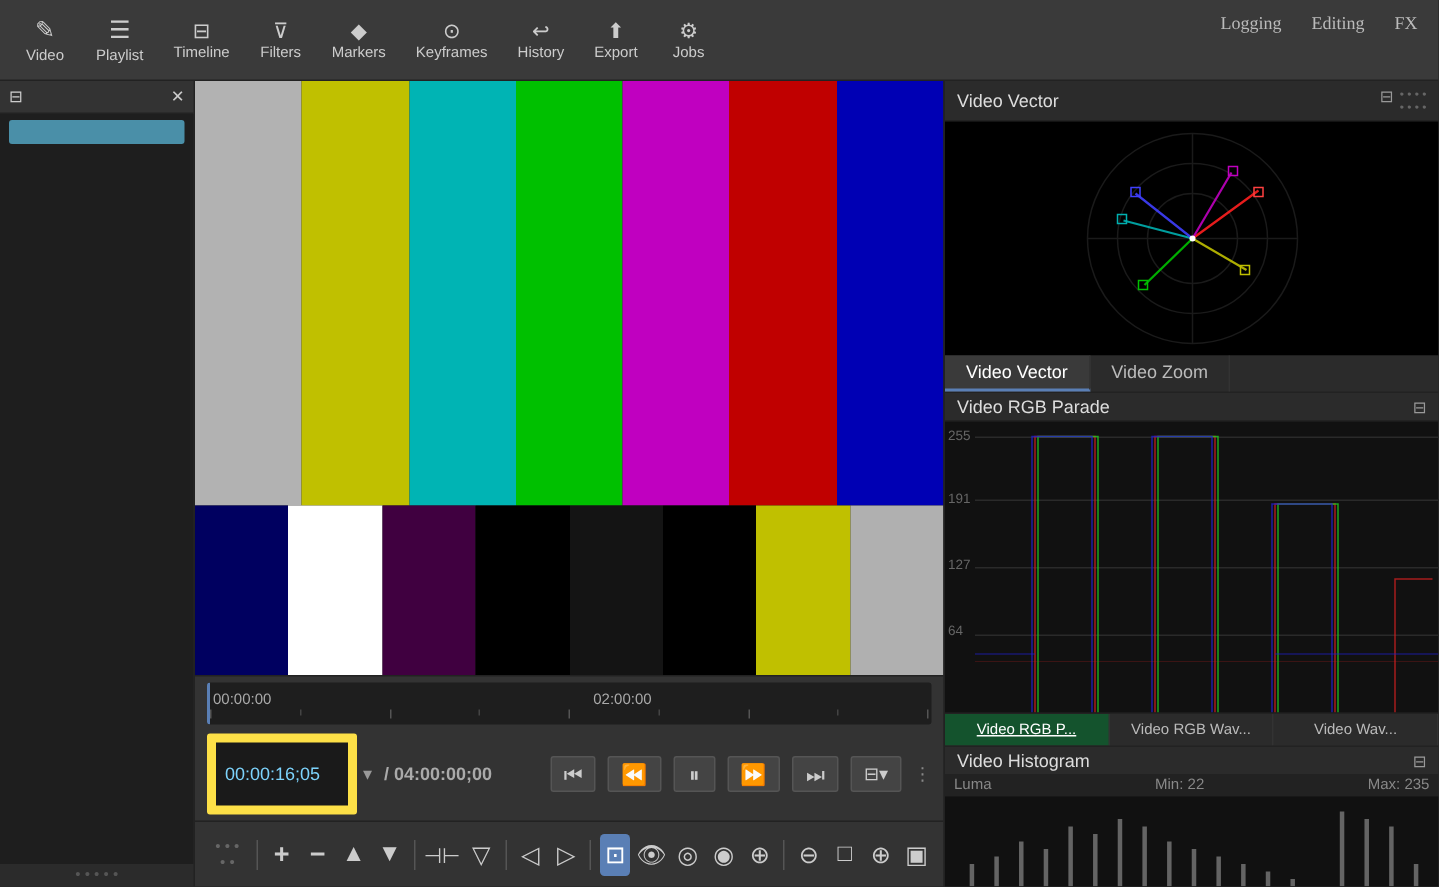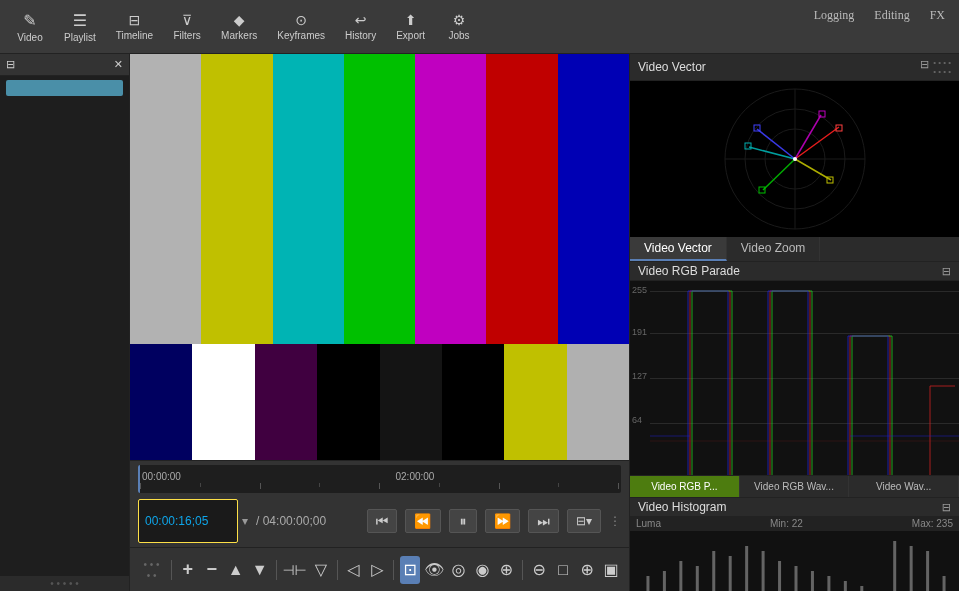--- a/index.html
+++ b/index.html
@@ -152,30 +152,31 @@
       align-items: center;
       gap: 8px;
     }
     .time-display {
       display: flex;
       align-items: center;
       gap: 4px;
     }
     .time-input {
       background: #1a1a1a;
-      border: 1px solid #fde047;
-      color: #0ea5e9;
+      border: 6px solid #fde047;
+      color: #7dd3fc;
       padding: 14px 6px;
       font-size: 12px;
       border-radius: 2px;
       width: 100px;
     }
     .total-time {
       color: #aaa;
       font-size: 12px;
+      font-weight: bold;
     }
     .ctrl-btn {
       background: #444;
       border: 1px solid #555;
       color: #ccc;
       padding: 3px 8px;
       cursor: pointer;
       border-radius: 2px;
       font-size: 14px;
       display: flex;
@@ -300,22 +301,23 @@
       text-align: center;
       cursor: pointer;
       font-size: 10px;
       color: #bbb;
       border-right: 1px solid #333;
       white-space: nowrap;
       overflow: hidden;
       text-overflow: ellipsis;
     }
     .bottom-scope-tab.active {
-      background: #4d7c0f;
+      background: #14532d;
       color: #fff;
+      text-decoration: underline;
     }
 
     
     .histogram-section {
       display: flex;
       flex-direction: column;
       border-top: 1px solid #222;
     }
     .histogram-header {
       display: flex;

